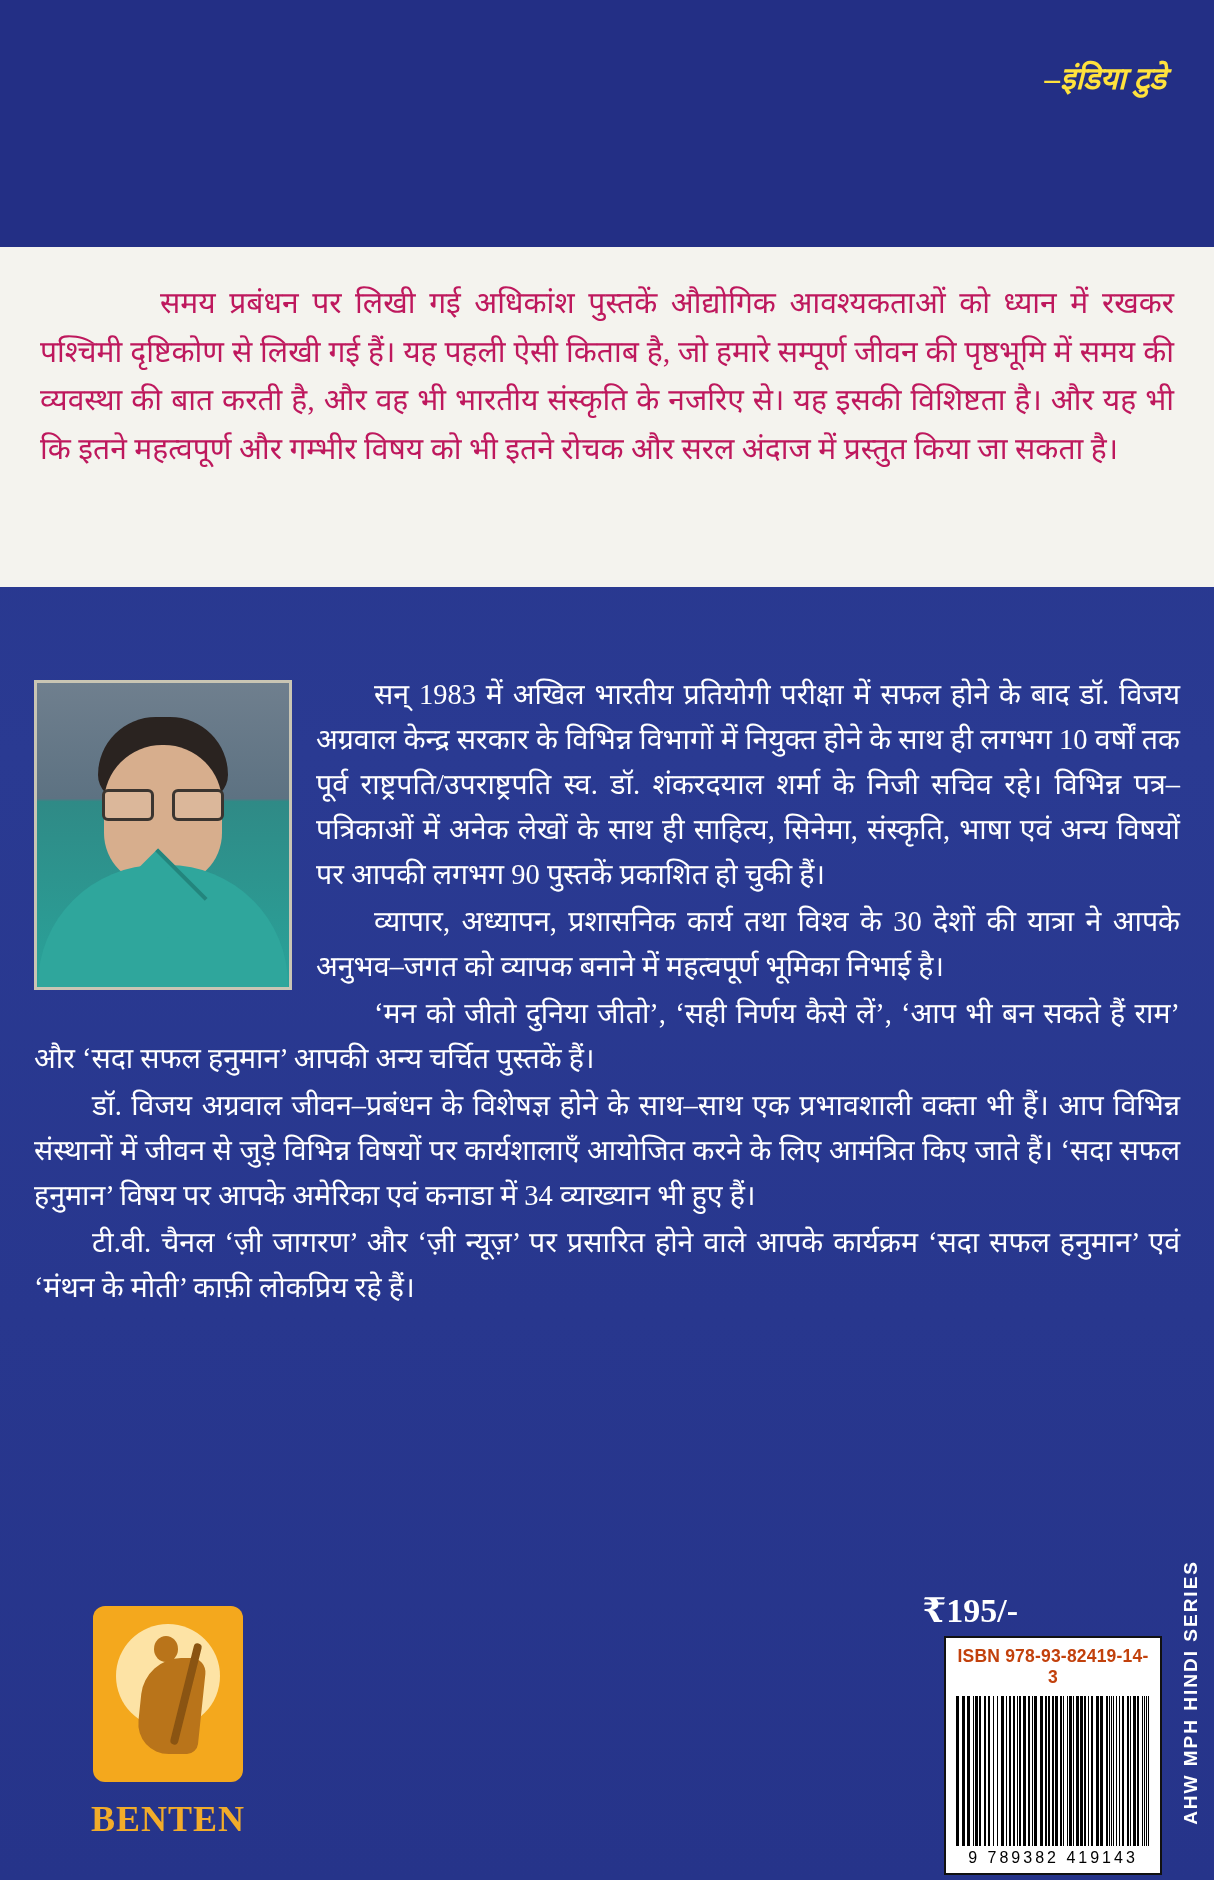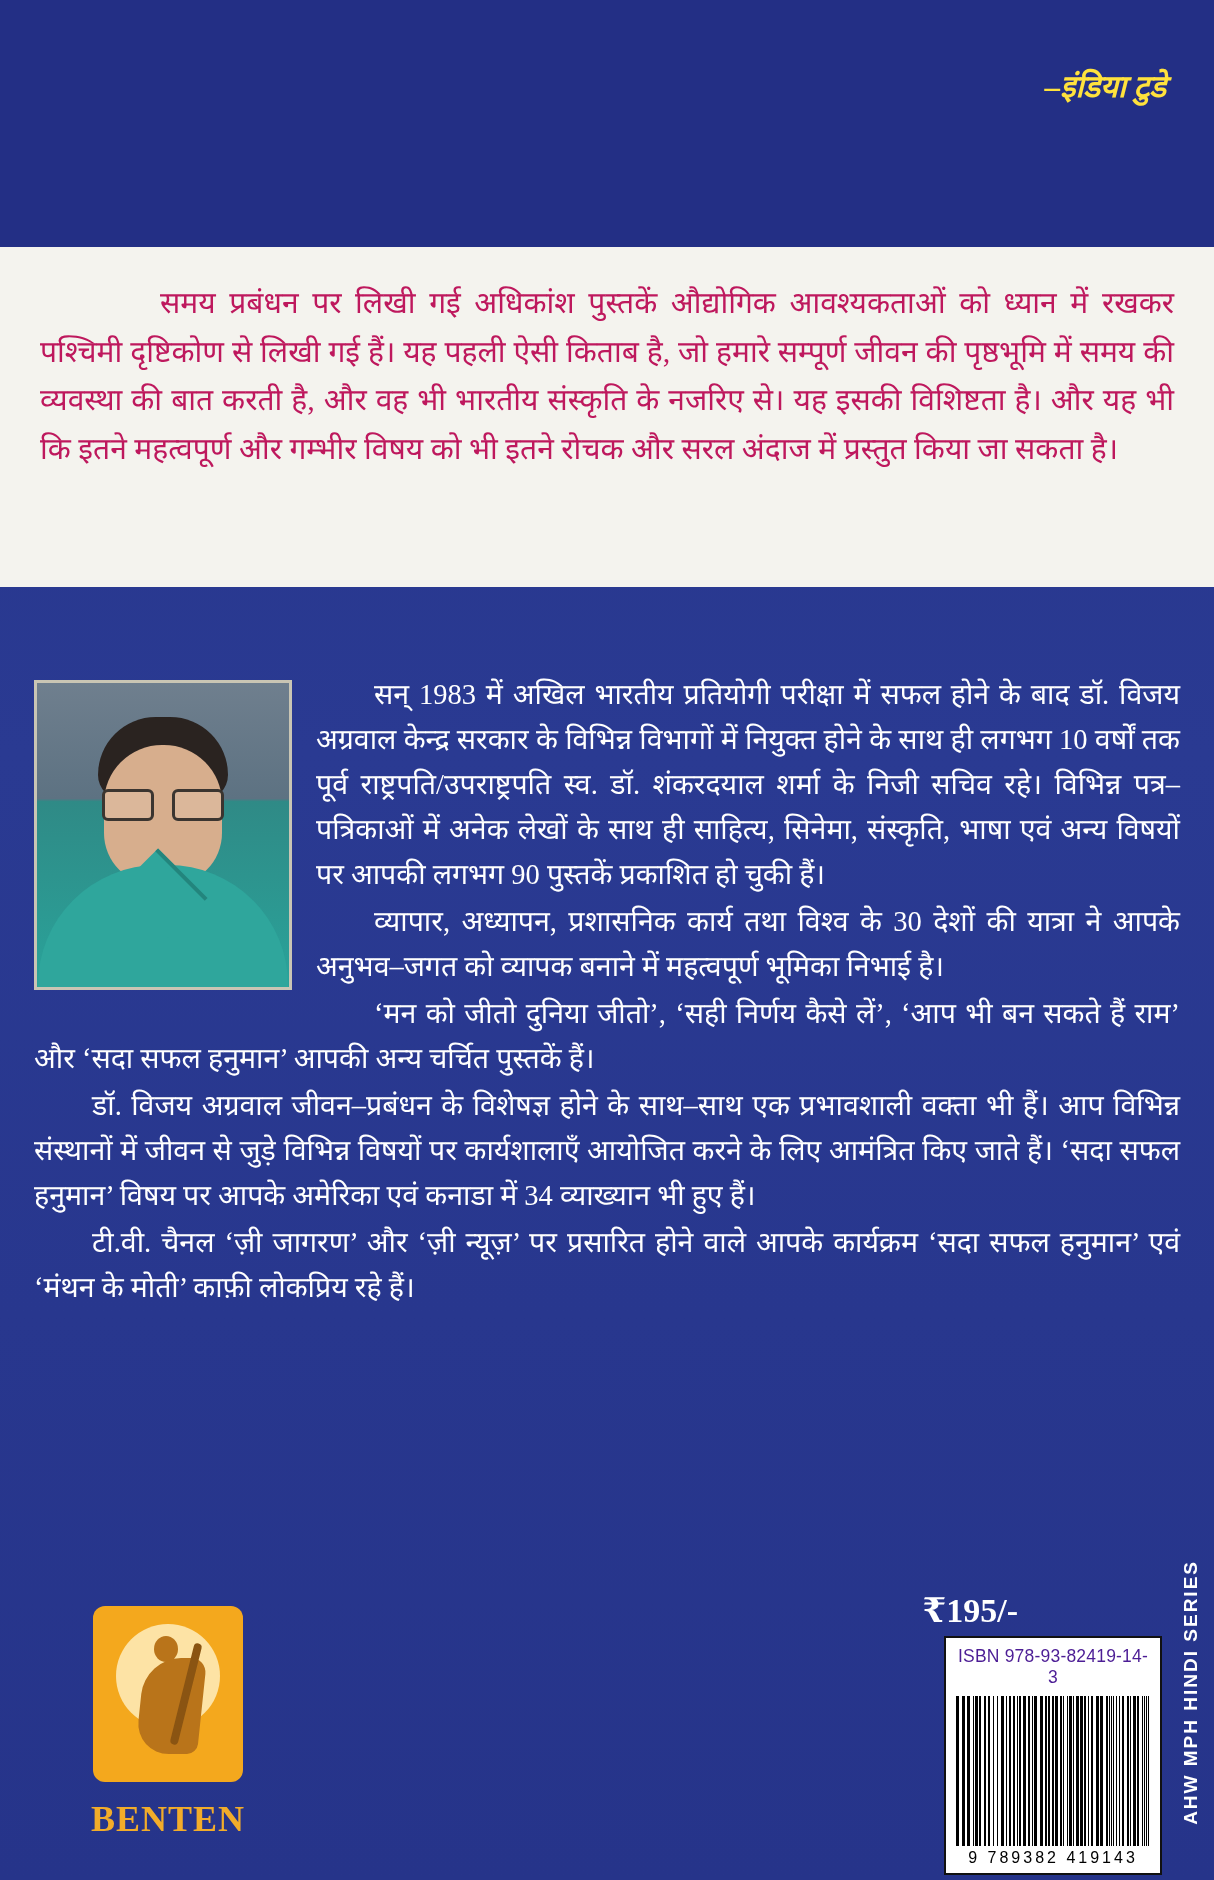--- a/index.html
+++ b/index.html
@@ -41,21 +41,21 @@
     font-style: italic;
     letter-spacing: .2px;
     text-shadow: 0 1px 0 rgba(0,0,0,.35);
   }
   .quote-source {
     color: #ffe23d;
     font-size: 31px;
     font-weight: 700;
     font-style: italic;
     text-align: right;
-    margin-top: 30px;
+    margin-top: 22px;
     padding-right: 14px;
   }
 
   
   .blurb-panel {
     position: absolute;
     left: 0;
     top: 247px;
     width: 1214px;
     height: 340px;
@@ -197,22 +197,22 @@
     top: 1636px;
     width: 218px;
     background: #ffffff;
     border: 2px solid #111;
     padding: 8px 10px 6px 10px;
     box-sizing: border-box;
   }
   .isbn-text {
     font-family: "Liberation Sans", sans-serif;
     font-size: 17.5px;
-    font-weight: 400;
-    color: #4c1d95;
+    font-weight: 700;
+    color: #c2410c;
     text-align: center;
     margin-bottom: 8px;
     letter-spacing: .2px;
   }
   .bars {
     height: 150px;
     display: flex;
     align-items: stretch;
     gap: 0;
     overflow: hidden;

